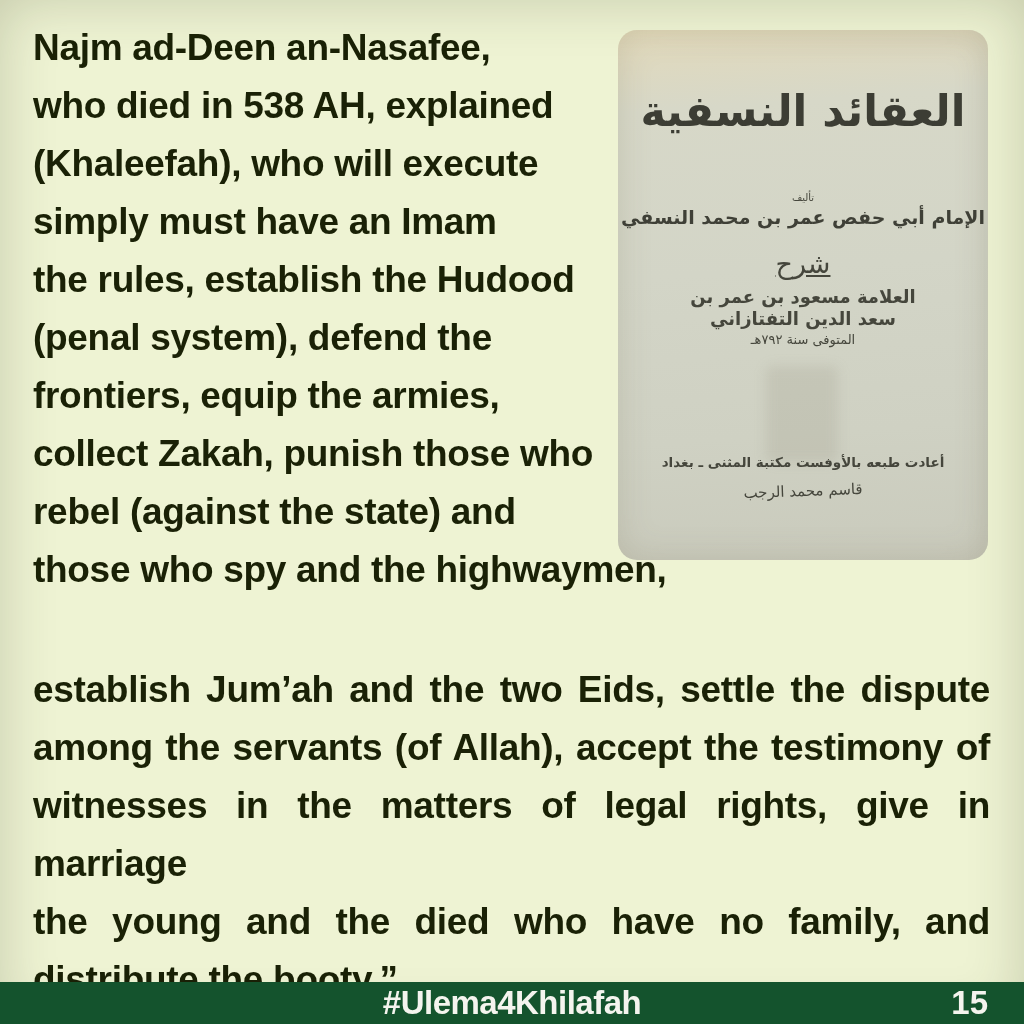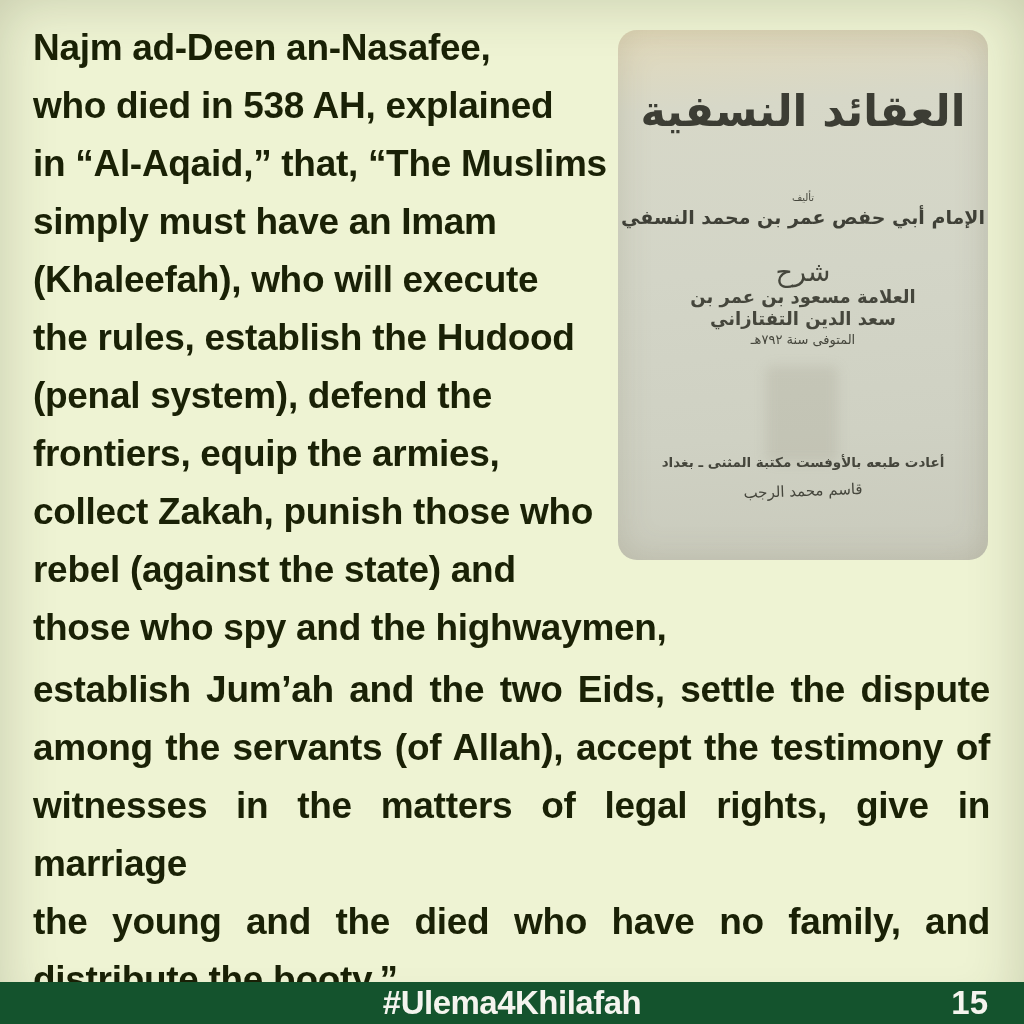--- a/index.html
+++ b/index.html
@@ -25,21 +25,21 @@
     background:linear-gradient(176deg,
       #e7debf 0%, #ded9c0 6%, #d7d8c8 15%, #d3d5c7 45%, #cfd1c3 75%, #c9cabc 100%);
     box-shadow: inset 0 0 34px rgba(118,110,78,0.20);
     direction:rtl; text-align:center;
     color:#45463c; font-family:"DejaVu Sans", sans-serif;border-radius:19px;
   }
   .book-photo .ar { position:absolute; left:0; right:0; }
   .ar-title  { top:56px;  font-size:43px; font-weight:bold; color:#3c3d34; letter-spacing:-1px; }
   .ar-talif  { top:162px; font-size:10px; }
   .ar-author { top:176px; font-size:19px; font-weight:bold; color:#3f4037; }
-  .ar-sharh  { top:226px; font-size:27px; }
+  .ar-sharh  { top:218px; font-size:27px;text-decoration:underline; }
   .ar-comm1  { top:256px; font-size:18px; font-weight:bold; }
   .ar-comm2  { top:278px; font-size:18px; font-weight:bold; }
   .ar-year   { top:302px; font-size:13px; }
   .ar-pub    { top:424px; font-size:13.5px; font-weight:bold; }
   .ar-sig    { top:452px; font-size:15px; transform:rotate(-2deg); }
   .stamp {
     position:absolute; left:148px; top:336px; width:72px; height:96px;
     background:rgba(138,132,110,0.16); filter:blur(6px); border-radius:6px;
   }
   
@@ -55,23 +55,22 @@
     position:absolute; right:36px; top:0;
     font-size:33px; font-weight:bold; line-height:42px;
   }
 </style>
 </head>
 <body>
 
 <div class="quote quote-narrow">
   <div class="line">Najm ad-Deen an-Nasafee,</div>
   <div class="line">who died in 538 AH, explained</div>
-  <div class="line">in “Al-Aqaid,” that, “The Muslims</div>
+  <div class="line">(Khaleefah), who will execute</div>
   <div class="line">simply must have an Imam</div>
-  <div class="line">(Khaleefah), who will execute</div>
   <div class="line">the rules, establish the Hudood</div>
   <div class="line">(penal system), defend the</div>
   <div class="line">frontiers, equip the armies,</div>
   <div class="line">collect Zakah, punish those who</div>
   <div class="line">rebel (against the state) and</div>
   <div class="line">those who spy and the highwaymen,</div>
 </div>
 
 <div class="book-photo">
   <div class="ar ar-title">العقائد النسفية</div>

